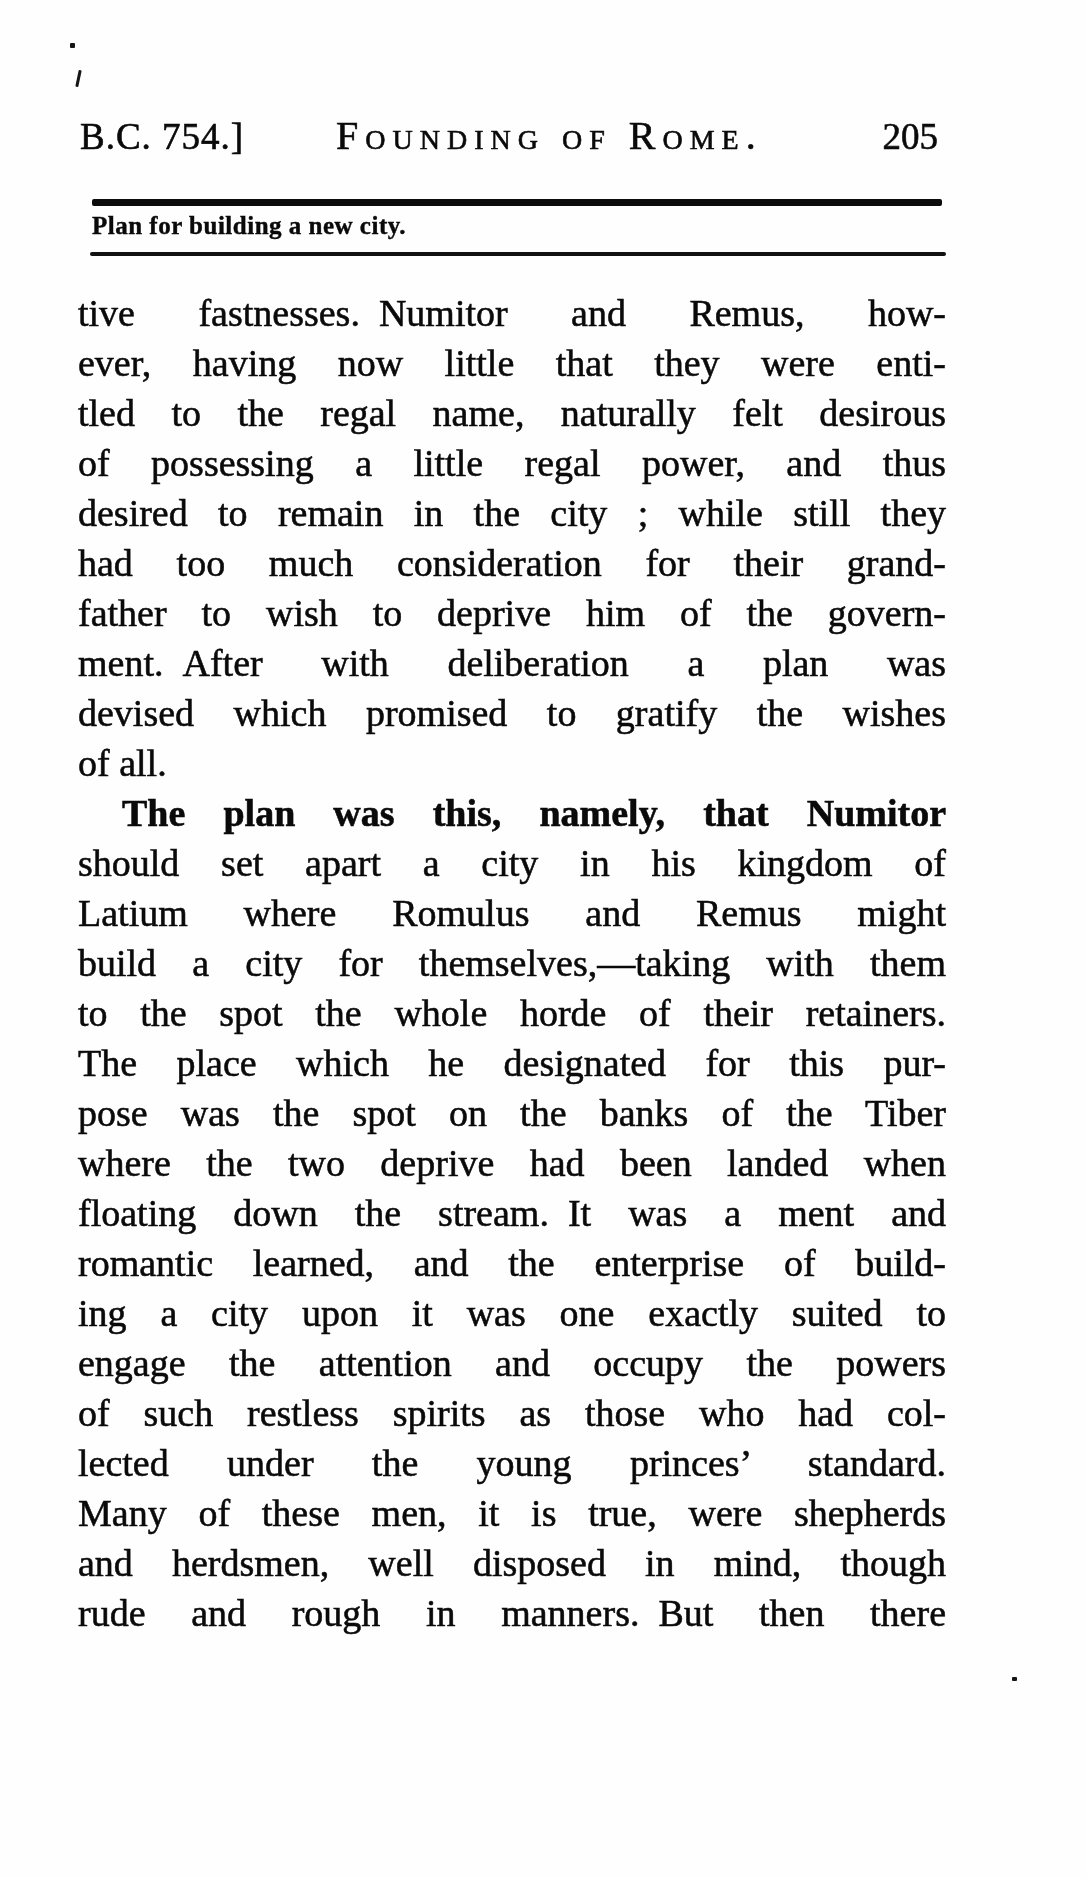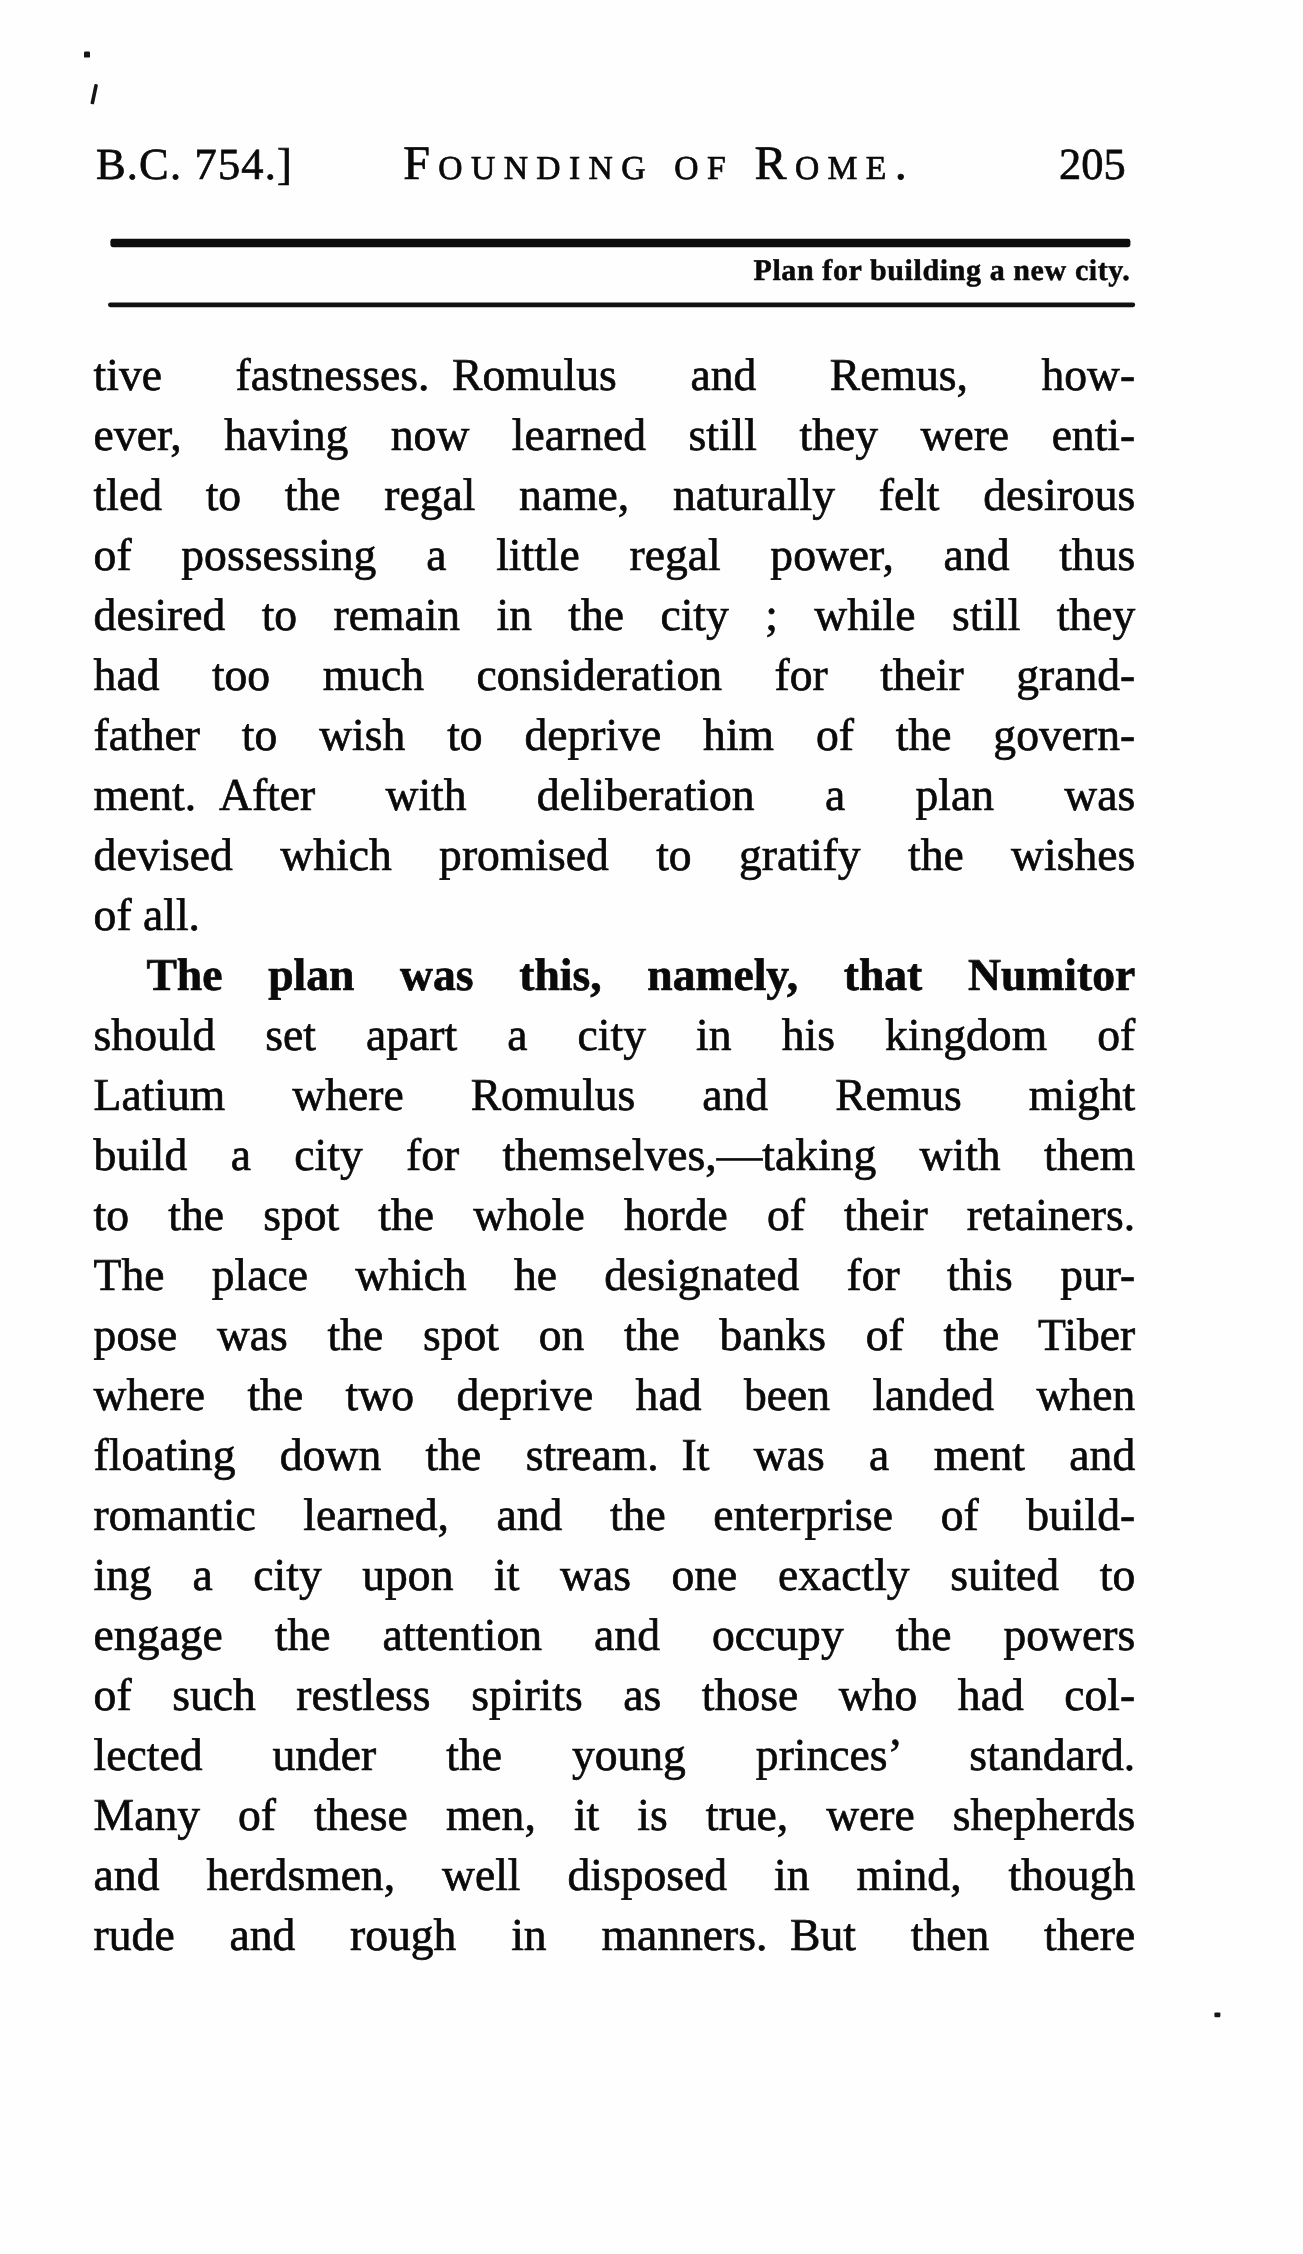--- a/index.html
+++ b/index.html
@@ -43,21 +43,21 @@
     position:absolute;top:199px;left:92px;width:850px;height:7px;
     background:#0c0c0c;border-radius:2px;
   }
   .rule-thin{
     position:absolute;top:252px;left:90px;width:856px;height:4px;
     background:#111;border-radius:2px;
   }
   
   .section-head{
     position:absolute;top:212px;left:92px;width:850px;
-    text-align:right;
+    text-align:left;
     font-size:25px;font-weight:bold;
     letter-spacing:0.5px;
     -webkit-text-stroke:0.4px #0a0a0a;
   }
   
   .body-text{
     position:absolute;top:288px;left:78px;width:868px;
     font-size:38px;line-height:50px;
     -webkit-text-stroke:0.55px #0a0a0a;
   }
@@ -90,22 +90,22 @@
     <span class="page-number">205</span>
   </div>
 
   <div class="rule-thick"></div>
 
   <div class="section-head">Plan for building a new city.</div>
 
   <div class="rule-thin"></div>
 
   <div class="body-text">
-      <div class="bline">tive fastnesses. Romulus and Remus, how-</div>
-      <div class="bline">ever, having now learned still they were enti-</div>
+      <div class="bline">tive fastnesses. Numitor and Remus, how-</div>
+      <div class="bline">ever, having now little that they were enti-</div>
       <div class="bline">tled to the regal name, naturally felt desirous</div>
       <div class="bline">of possessing a little regal power, and thus</div>
       <div class="bline">desired to remain in the city ; while still they</div>
       <div class="bline">had too much consideration for their grand-</div>
       <div class="bline">father to wish to deprive him of the govern-</div>
       <div class="bline">ment. After with deliberation a plan was</div>
       <div class="bline">devised which promised to gratify the wishes</div>
       <div class="bline end">of all.</div>
       <div class="bline indent">The plan was this, namely, that Numitor</div>
       <div class="bline">should set apart a city in his kingdom of</div>

